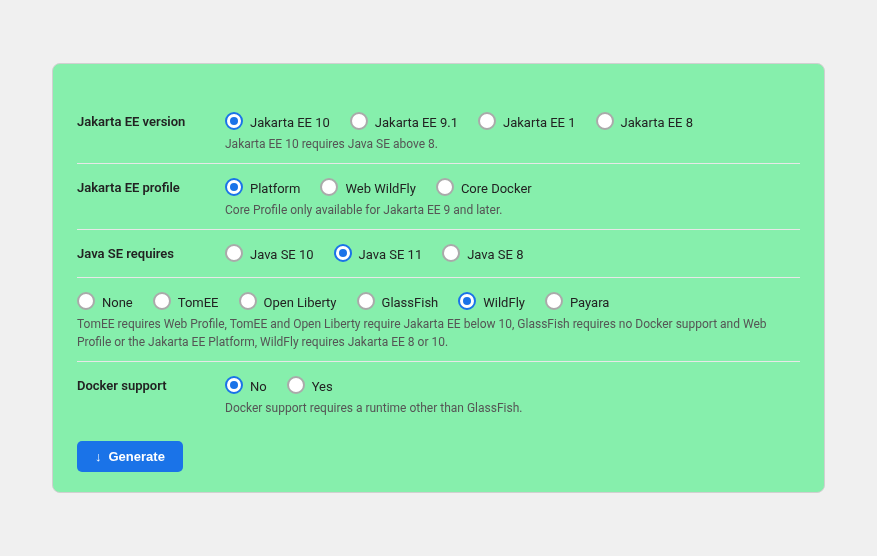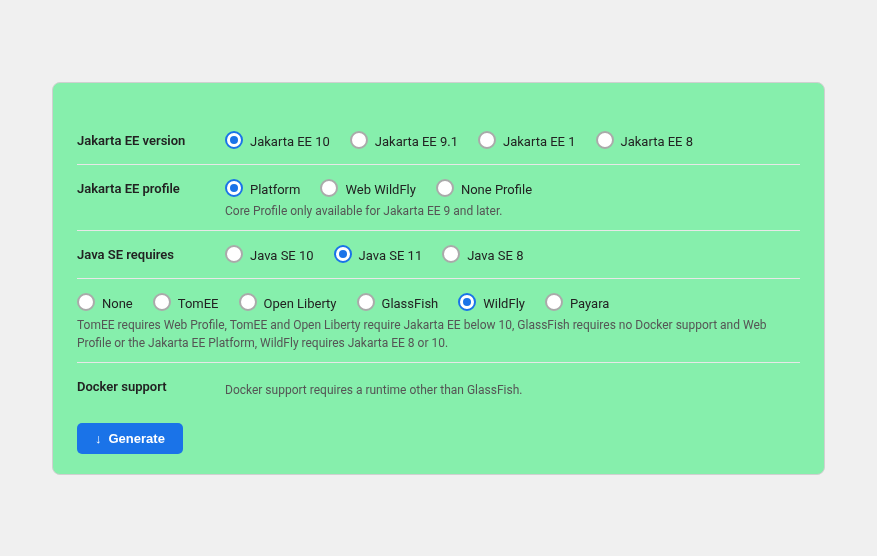--- a/index.html
+++ b/index.html
@@ -139,40 +139,41 @@
             </label>
             <label class="radio-item">
               <div class="radio-outer"></div>
               <span>Jakarta EE 1</span>
             </label>
             <label class="radio-item">
               <div class="radio-outer"></div>
               <span>Jakarta EE 8</span>
             </label>
           </div>
+          <div class="hint-text">Jakarta EE 10 requires Java SE above 8.</div>
         </div>
       </div>
       <hr class="divider">
       <div class="form-row">
         <div class="form-label">Jakarta EE profile</div>
         <div class="form-options">
           <div class="radio-group">
             <label class="radio-item">
               <div class="radio-outer selected">
                 <div class="radio-inner"></div>
               </div>
               <span>Platform</span>
             </label>
             <label class="radio-item">
               <div class="radio-outer"></div>
               <span>Web WildFly</span>
             </label>
             <label class="radio-item">
               <div class="radio-outer"></div>
-              <span>None Profile</span>
+              <span>Core Docker</span>
             </label>
           </div>
           <div class="hint-text">Core Profile only available for Jakarta EE 9 and later.</div>
         </div>
       </div>
       <hr class="divider">
       <div class="form-row">
         <div class="form-label">Java SE requires</div>
         <div class="form-options">
           <div class="radio-group">
@@ -224,20 +225,32 @@
               <span>Payara</span>
             </label>
           </div>
           <div class="hint-text">TomEE requires Web Profile, TomEE and Open Liberty require Jakarta EE below 10, GlassFish requires no Docker support and Web Profile or the Jakarta EE Platform, WildFly requires Jakarta EE 8 or 10.</div>
         </div>
       </div>
       <hr class="divider">
       <div class="form-row">
         <div class="form-label">Docker support</div>
         <div class="form-options">
+          <div class="radio-group">
+            <label class="radio-item">
+              <div class="radio-outer selected">
+                <div class="radio-inner"></div>
+              </div>
+              <span>No</span>
+            </label>
+            <label class="radio-item">
+              <div class="radio-outer"></div>
+              <span>Yes</span>
+            </label>
+          </div>
           <div class="hint-text">Docker support requires a runtime other than GlassFish.</div>
         </div>
       </div>
     </div>
 
   <button class="generate-btn">
     <span>↓</span>
     <span>Generate</span>
   </button>
 </div>

